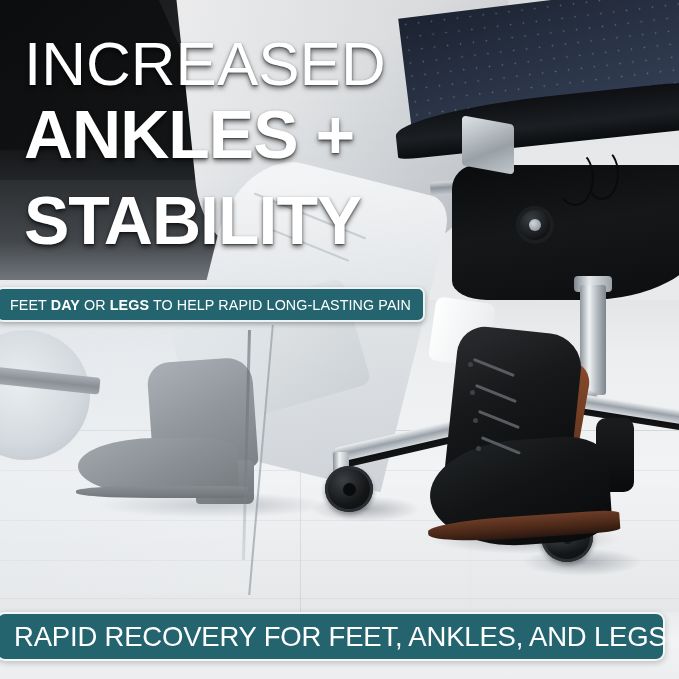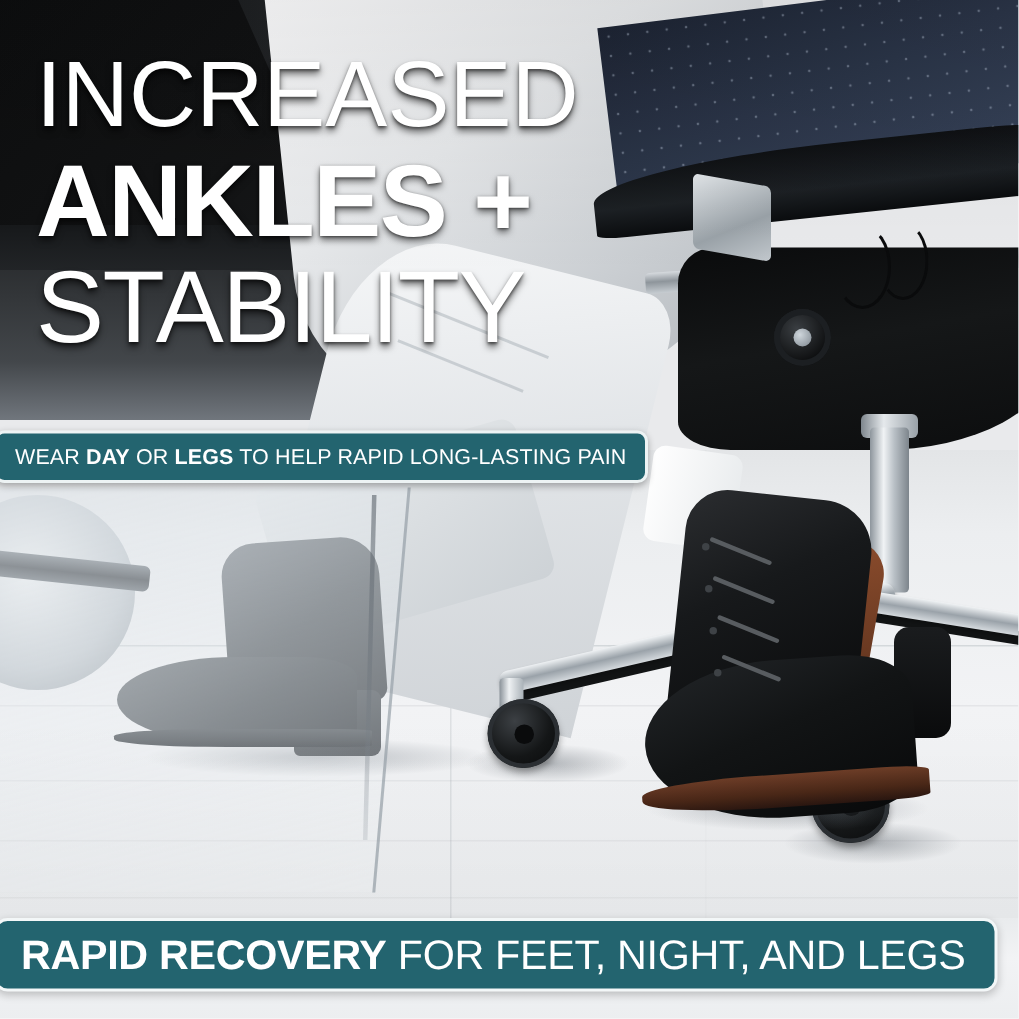--- a/index.html
+++ b/index.html
@@ -146,35 +146,35 @@
   
   .grade{position:absolute;inset:0;pointer-events:none;
         background:linear-gradient(180deg,rgba(0,0,0,.06) 0%,rgba(0,0,0,0) 30%,rgba(0,0,0,0) 78%,rgba(0,0,0,.03) 100%);}
 
   
   .headline{position:absolute;left:24px;top:34px;width:640px;z-index:40;}
   .h-line{color:#ffffff;line-height:.96;letter-spacing:-0.5px;white-space:nowrap;
           text-shadow:0 3px 5px rgba(0,0,0,.55), 0 1px 2px rgba(0,0,0,.5);}
   .h1{font-size:62px;font-weight:400;letter-spacing:0px;}
   .h2{font-size:68px;font-weight:700;margin-top:8px;letter-spacing:-1px;}
-  .h3{font-size:68px;font-weight:400;margin-top:6px;letter-spacing:-1px;}
+  .h3{font-size:68px;font-weight:700;margin-top:21px;letter-spacing:-1px;}
 
   .subbar{position:absolute;left:-4px;top:287px;height:31px;z-index:41;
           background:#23646f;border:2px solid rgba(255,255,255,.92);
           border-radius:7px;display:flex;align-items:center;padding:0 12px;
           box-shadow:0 2px 5px rgba(0,0,0,.30);}
   .subtext{color:#ffffff;font-size:14.3px;letter-spacing:.1px;white-space:nowrap;font-weight:400;}
   .subtext b{font-weight:700;}
 
   .bottombar{position:absolute;left:-4px;top:612px;width:633px;height:45px;z-index:41;
           background:#23646f;border:2px solid rgba(255,255,255,.95);
           border-radius:9px;display:flex;align-items:center;padding:0 16px;
           box-shadow:0 2px 6px rgba(0,0,0,.22);}
   .bottomtext{color:#ffffff;font-size:27.5px;letter-spacing:-.2px;white-space:nowrap;font-weight:400;}
-  .bottomtext b{font-weight:700;}
+  .bottomtext b{font-weight:400;}
 
   .bottomstrip{position:absolute;left:0;top:612px;width:679px;height:67px;
           background:linear-gradient(180deg,#e9ebed 0%,#f2f3f5 40%,#eceef0 100%);}
 </style>
 </head>
 <body>
 
 <div class="canvas">
 
   <div class="photo">
@@ -262,20 +262,20 @@
 
   <div class="bottomstrip"></div>
 
   <div class="headline">
     <div class="h-line h1">INCREASED</div>
     <div class="h-line h2">ANKLES +</div>
     <div class="h-line h3">STABILITY</div>
   </div>
 
   <div class="subbar">
-    <div class="subtext"><span>WEAR </span><b>DAY</b><span> OR </span><b>LEGS</b><span> TO HELP RAPID LONG-LASTING PAIN</span></div>
+    <div class="subtext"><span>FEET </span><b>DAY</b><span> OR </span><b>LEGS</b><span> TO HELP RAPID LONG-LASTING PAIN</span></div>
   </div>
 
   <div class="bottombar">
-    <div class="bottomtext"><b>RAPID RECOVERY</b><span> FOR FEET, NIGHT, AND LEGS</span></div>
+    <div class="bottomtext"><b>RAPID RECOVERY</b><span> FOR FEET, ANKLES, AND LEGS</span></div>
   </div>
 
 </div>
 
 </body></html>

